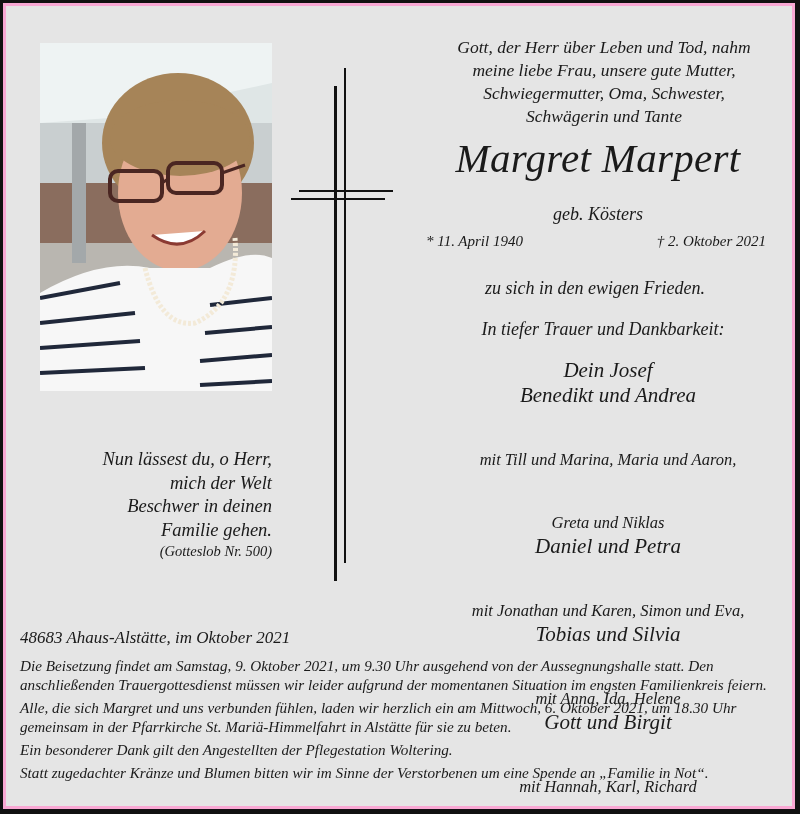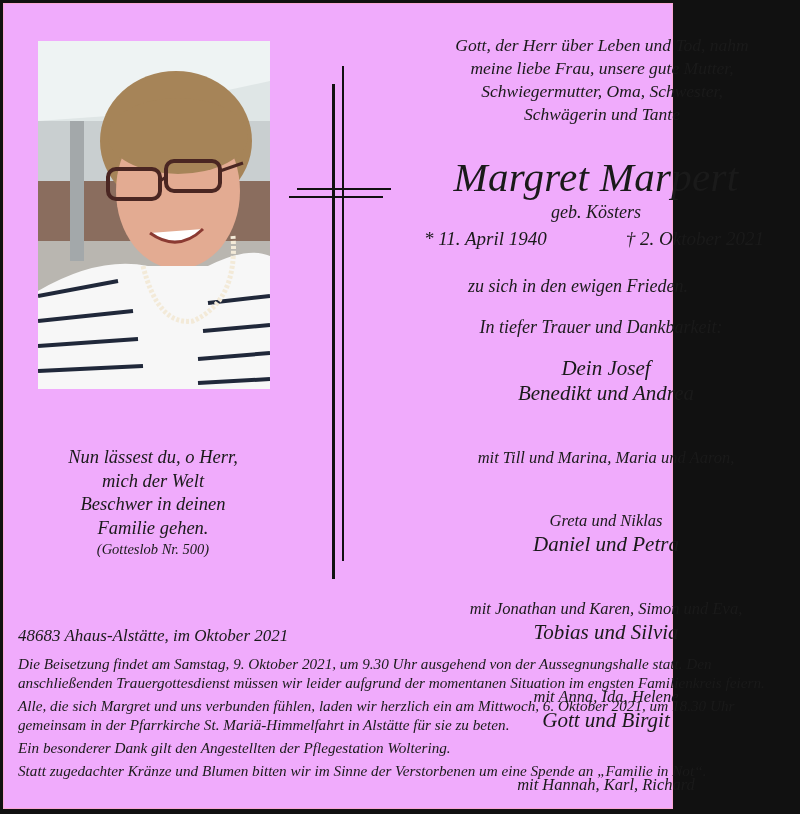--- a/index.html
+++ b/index.html
@@ -5,70 +5,70 @@
   html, body { margin: 0; padding: 0; }
   body {
     width: 800px; height: 814px;
     background: #111;
     font-family: "DejaVu Serif", "Liberation Serif", serif;
     color: #1a1a1a;
     position: relative;
     overflow: hidden;
   }
   .card {
-    position: absolute; left: 3px; top: 3px; width: 670px; height: 806px;
-    background: #f0abfc;
-    border: 1px solid #f9a8d4;
+    position: absolute; left: 3px; top: 3px; width: 792px; height: 806px;
+    background: #e5e5e5;
+    border: 3px solid #f9a8d4;
     box-sizing: border-box;
   }
   .it { font-style: italic; font-family: "Liberation Serif", "DejaVu Serif", serif; }
   .photo {
     position: absolute; left: 34px; top: 37px; width: 232px; height: 348px;
     overflow: hidden;
     background: #e8ecec;
   }
   .photo svg { display: block; }
   .cross-line { position: absolute; background: #111; }
   .center { text-align: center; }
 
   .intro {
     position: absolute; left: 412px; top: 30px; width: 372px;
     font-size: 17.5px; line-height: 23px;
   }
   .name {
-    position: absolute; left: 412px; top: 150px; width: 360px;
+    position: absolute; left: 412px; top: 129px; width: 360px;
     font-size: 41px; line-height: 46px; letter-spacing: 0.3px;
   }
   .maiden {
     position: absolute; left: 412px; top: 197px; width: 360px;
     font-size: 18px; line-height: 22px;
   }
   .dates {
     position: absolute; left: 420px; top: 223px; width: 340px;
-    font-size: 19px; line-height: 24px;
+    font-size: 15px; line-height: 24px;
     display: flex; justify-content: space-between;
   }
   .dates span { white-space: pre; }
   .peace {
-    position: absolute; left: 389px; top: 270px; width: 370px;
+    position: absolute; left: 404px; top: 270px; width: 370px;
     font-size: 18px; line-height: 24px;
   }
   .mourning {
     position: absolute; left: 412px; top: 311px; width: 370px;
     font-size: 18px; line-height: 24px;
   }
   .family {
     position: absolute; left: 412px; top: 352px; width: 380px;
   }
   .family .big { font-size: 21px; line-height: 25px; }
   .family .small { font-size: 16.5px; line-height: 22px; margin-top: 41px; }
 
   .psalm {
-    position: absolute; left: 24px; top: 442px; width: 250px;
-    font-size: 18.5px; line-height: 23.5px;
+    position: absolute; left: 16px; top: 442px; width: 250px;
+    font-size: 18.5px; line-height: 23.5px; text-align: right;
   }
   .psalm .src { font-size: 14.5px; line-height: 18px; }
 
   .footer {
     position: absolute; left: 14px; top: 620px; width: 770px;
   }
   .footer .loc { font-size: 17px; line-height: 24px; margin-bottom: 6px; }
   .footer p {
     margin: 0 0 4px 0;
     font-size: 15.2px; line-height: 19px;

